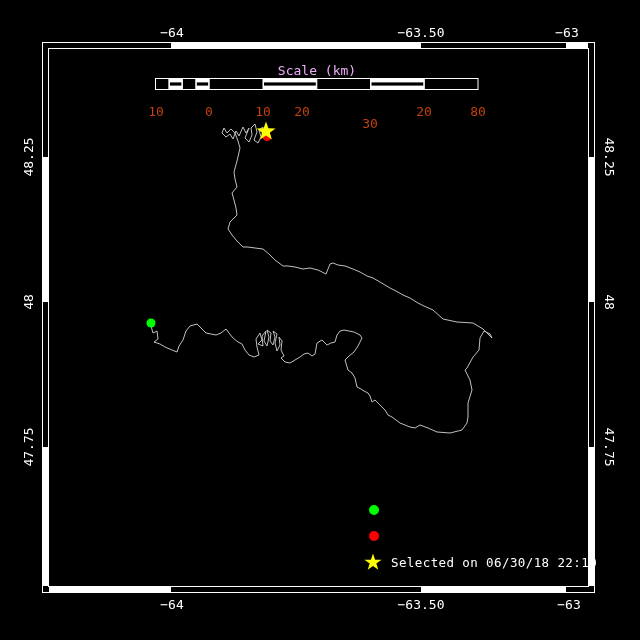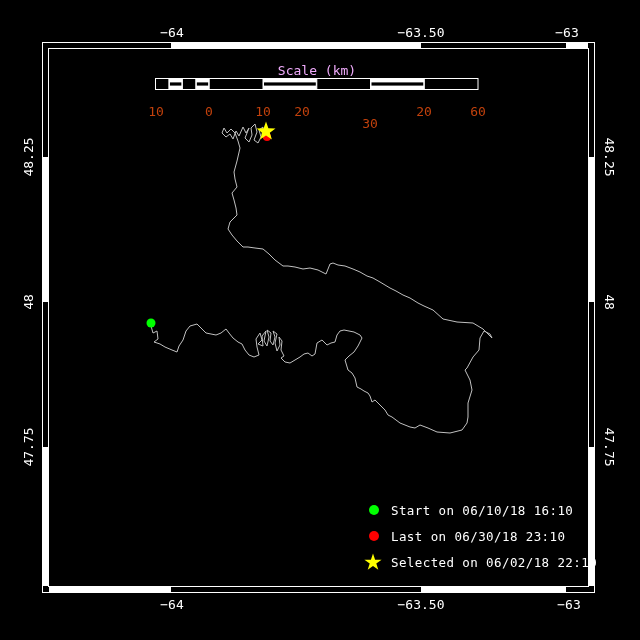--- a/index.html
+++ b/index.html
@@ -94,18 +94,16 @@
   <div class="axlabel rot-r" style="left:609px;top:302px">48</div>
   <div class="axlabel rot-r" style="left:609px;top:447px">47.75</div>
 
   <div class="scale-title" style="left:317px;top:63px">Scale (km)</div>
   <div class="scale-tick" style="left:156px;top:104px">10</div>
   <div class="scale-tick" style="left:209px;top:104px">0</div>
   <div class="scale-tick" style="left:263px;top:104px">10</div>
   <div class="scale-tick" style="left:302px;top:104px">20</div>
   <div class="scale-tick" style="left:370px;top:116px">30</div>
   <div class="scale-tick" style="left:424px;top:104px">20</div>
-  <div class="scale-tick" style="left:478px;top:104px">60</div>
+  <div class="scale-tick" style="left:478px;top:104px">80</div>
 
-  <div class="legend-label" style="left:391px;top:503px">Start on 06/10/18 16:10</div>
-  <div class="legend-label" style="left:391px;top:529px">Last on 06/30/18 23:10</div>
-  <div class="legend-label" style="left:391px;top:555px">Selected on 06/02/18 22:10</div>
+  <div class="legend-label" style="left:391px;top:555px">Selected on 06/30/18 22:10</div>
 </div>
 
 </body></html>

